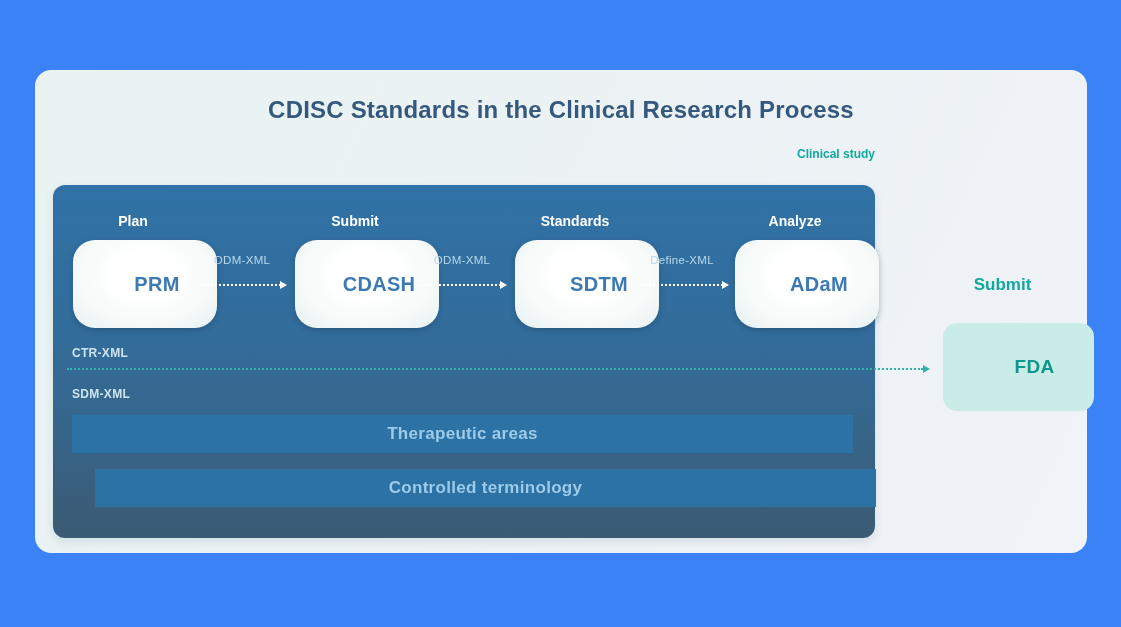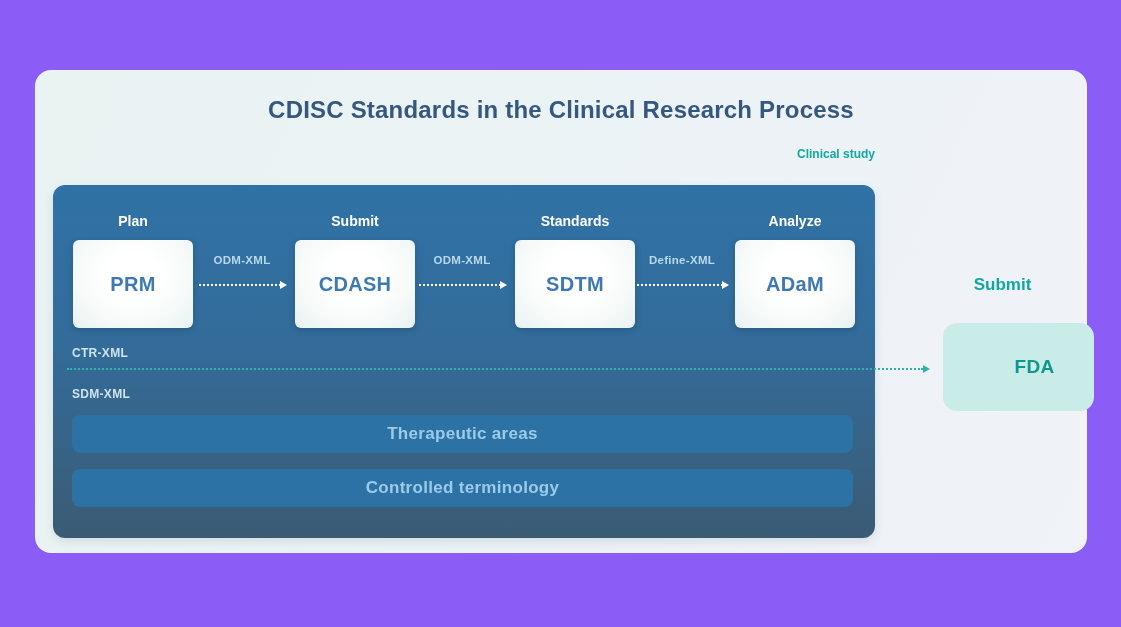--- a/index.html
+++ b/index.html
@@ -5,21 +5,21 @@
   html, body {
     margin: 0;
     padding: 0;
     background: #ffffff;
     font-family: "Liberation Sans", sans-serif;
   }
   .viewport {
     position: relative;
     width: 1121px;
     height: 627px;
-    background: #8b5cf6;
+    background: #3b82f6;
     overflow: hidden;
   }
   .card {
     position: absolute;
     left: 35px; top: 70px;
     width: 1052px; height: 483px;
     border-radius: 16px;
     background: linear-gradient(115deg, #e9f3f2 0%, #ecf2f5 55%, #f0f3f8 100%);
   }
   .title {
@@ -53,38 +53,39 @@
     width: 120px;
     text-align: center;
     font-size: 14px;
     font-weight: bold;
     color: #ffffff;
   }
   .stage-box {
     position: absolute;
     top: 55px;
     width: 120px; height: 88px;
-    border-radius: 6px;
+    border-radius: 22px;
     background: radial-gradient(ellipse at 50% 40%, #ffffff 30%, #f6faf9 65%, #e7f1f1 100%);
     box-shadow: 0 2px 6px rgba(15, 45, 75, 0.30);
     display: flex;
     align-items: center;
     justify-content: center;
     font-size: 20px;
     font-weight: bold;
     color: #3d7ab2;
     letter-spacing: 0.3px;
+    padding-left: 24px;
   }
   .s1 { left: 20px; }  .s2 { left: 242px; }  .s3 { left: 462px; }  .s4 { left: 682px; }
   .conn-label {
     position: absolute;
     top: 69px;
     text-align: center;
     font-size: 11.5px;
-    font-weight: bold;
+    font-weight: normal;
     color: #b7d9ea;
     letter-spacing: 0.3px;
   }
   .conn-arrow {
     position: absolute;
     top: 99px;
     height: 0;
     border-top: 2px dotted #ffffff;
   }
   .conn-arrow::after {
@@ -122,32 +123,32 @@
     right: -7px; top: -5px;
     width: 0; height: 0;
     border-left: 7px solid #2fb3aa;
     border-top: 4px solid transparent;
     border-bottom: 4px solid transparent;
   }
   .bar {
     position: absolute;
     left: 19px;
     width: 781px; height: 38px;
-    border-radius: 8px;
+    border-radius: 0;
     background: #2c72a4;
     display: flex;
     align-items: center;
     justify-content: center;
     font-size: 17px;
     font-weight: bold;
     color: #9ccae9;
     letter-spacing: 0.3px;
   }
   .bar1 { top: 230px; }
-  .bar2 { top: 284px; }
+  .bar2 { top: 284px; margin-left: 23px; }
   .submit-label {
     position: absolute;
     left: 908px; width: 119px; top: 205px;
     text-align: center;
     font-size: 17px;
     font-weight: bold;
     color: #10a89f;
   }
   .fda-box {
     position: absolute;

